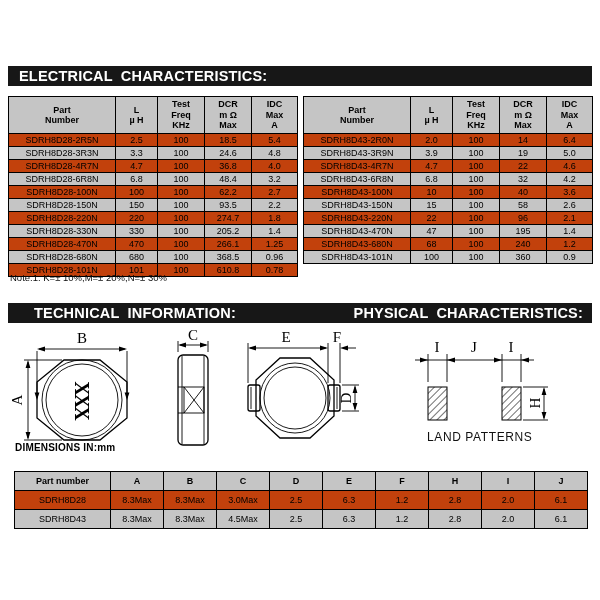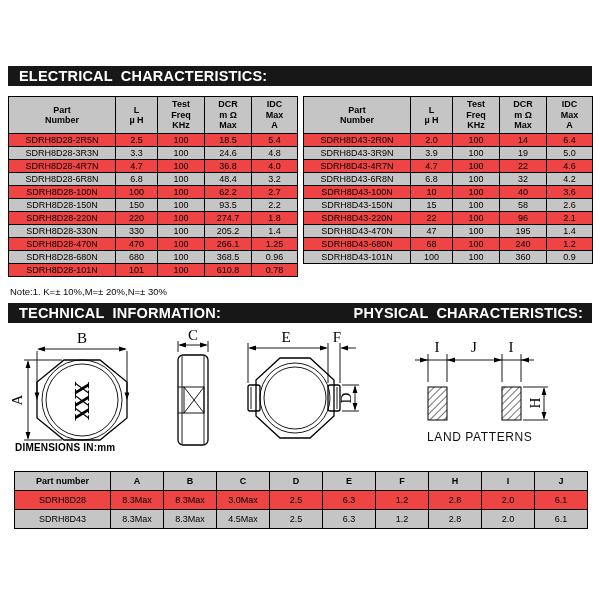--- a/index.html
+++ b/index.html
@@ -4,34 +4,34 @@
 <style>
   * { margin:0; padding:0; box-sizing:border-box; }
   html,body { width:600px; height:600px; background:#fff; }
   body { font-family:"Liberation Sans",sans-serif; position:relative; color:#000; }
   .page { position:absolute; inset:0; background:#fff;border-radius:19px; }
 
   .bar { position:absolute; left:8px; width:584px; height:20px; background:#171717;
          color:#fff; display:flex; align-items:center; font-weight:bold;
          font-size:14.5px; letter-spacing:0.2px; word-spacing:4px; }
   .bar1 { top:66px; padding-left:11px; }
-  .bar2 { top:303px; justify-content:space-between; padding:0 9px 0 11px; }
-
-  table { position:absolute; border-collapse:collapse; table-layout:fixed; background:#ef4444; }
+  .bar2 { top:303px; justify-content:space-between; padding:0 9px 0 26px; }
+
+  table { position:absolute; border-collapse:collapse; table-layout:fixed; background:#c2410c; }
   th,td { border:1px solid #000; text-align:center; vertical-align:middle; overflow:hidden; }
   thead th { background:#c5c5c5; font-weight:bold; white-space:pre-line; font-size:9px; line-height:10.5px; }
   tbody tr:nth-child(even) td { background:#c5c5c5; }
 
   .etable { top:96px; width:289px; font-size:9px; border:1.5px solid #000; }
   .etable thead th { height:37px; }
   .etable tbody td { height:13px; line-height:12px; padding:0; }
   .etable-left { left:8px; }
   .etable-right { left:303px; }
 
-  .note { position:absolute; left:10px; top:286px; font-size:9.5px; color:#0a0a0a; }
+  .note { position:absolute; left:10px; top:272px; font-size:9.5px; color:#0a0a0a; }
 
   .dimlabel { position:absolute; left:15px; top:442px; font-size:10px; font-weight:bold; letter-spacing:0.2px; }
 
   .dtable { top:471px; left:14px; width:574px; font-size:9px; border:1.5px solid #000; }
   .dtable thead th { height:19px; }
   .dtable tbody td { height:19px; }
 
   svg { position:absolute; overflow:visible; }
   #svg-front  { left:8px;   top:330px; }
   #svg-side   { left:166px; top:330px; }

